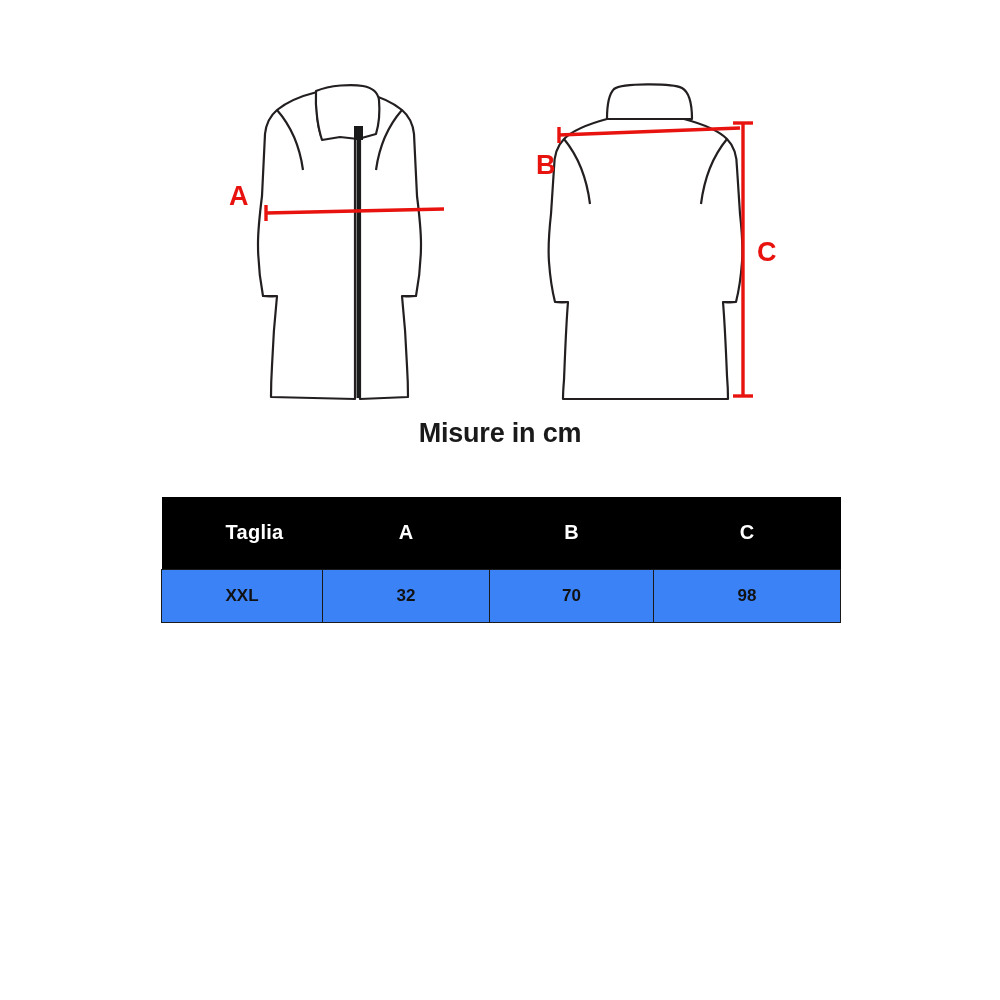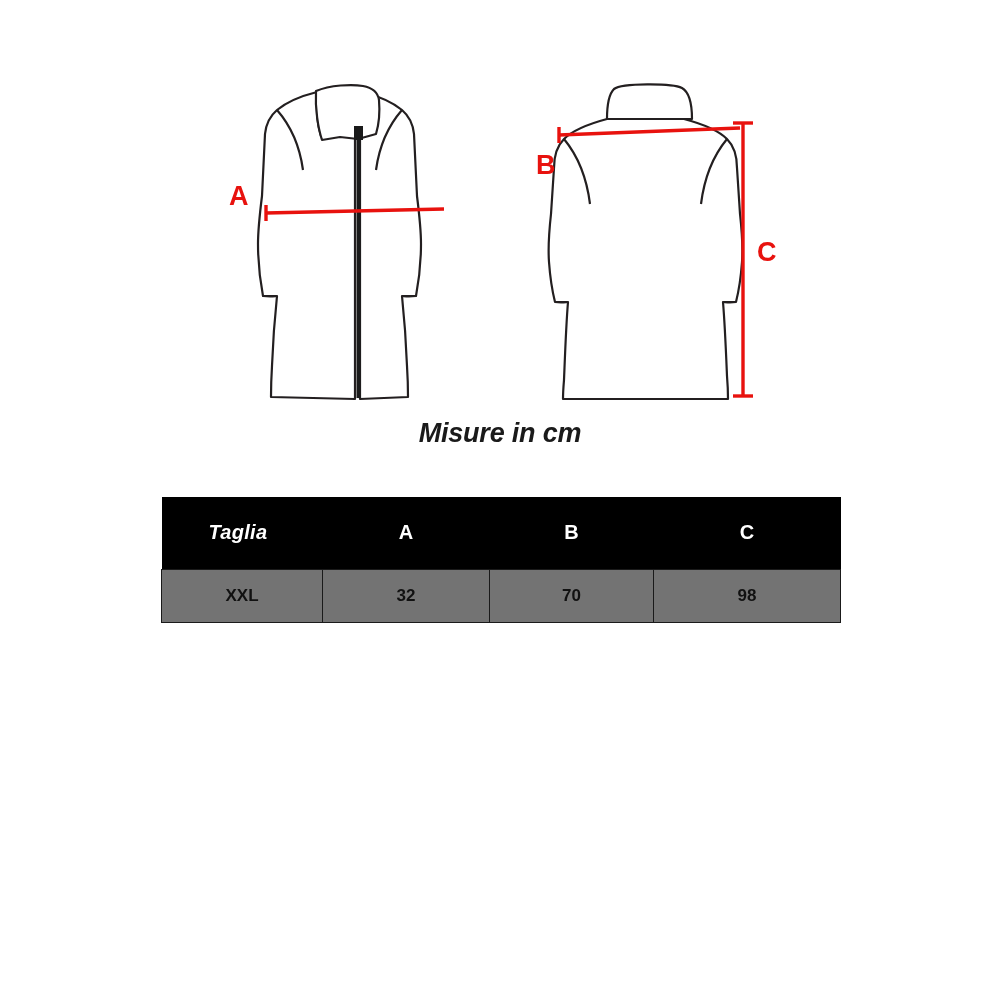--- a/index.html
+++ b/index.html
@@ -41,21 +41,20 @@
   
   #caption {
     position: absolute;
     left: 0; top: 418px;
     width: 1000px;
     text-align: center;
     font-size: 27px;
     font-weight: bold;
     color: #1a1a1a;
     letter-spacing: -0.2px;
-    font-style: italic;
   }
 
   
   #size-table {
     position: absolute;
     left: 161px;
     top: 497px;
     width: 679px;
     border-collapse: collapse;
     table-layout: fixed;
@@ -69,28 +68,28 @@
     background: #000000;
     color: #ffffff;
     height: 72px;
     font-size: 20px;
     font-weight: bold;
     letter-spacing: 0.3px;
     border: none;
     padding: 0;
     text-align: center;
   }
-  #size-table thead th.first { text-align: left; padding-left: 47px; font-style: italic; }
+  #size-table thead th.first { text-align: center; padding-left: 25px; }
 
   #size-table tbody td {
     height: 53px;
     font-size: 17px;
     font-weight: bold;
     color: #111111;
-    background: #737373;
+    background: #3b82f6;
     border: 1px solid #1a1a1a;
     text-align: center;
     padding: 0;
   }
 </style>
 </head>
 <body>
 
 <div id="page">
 

